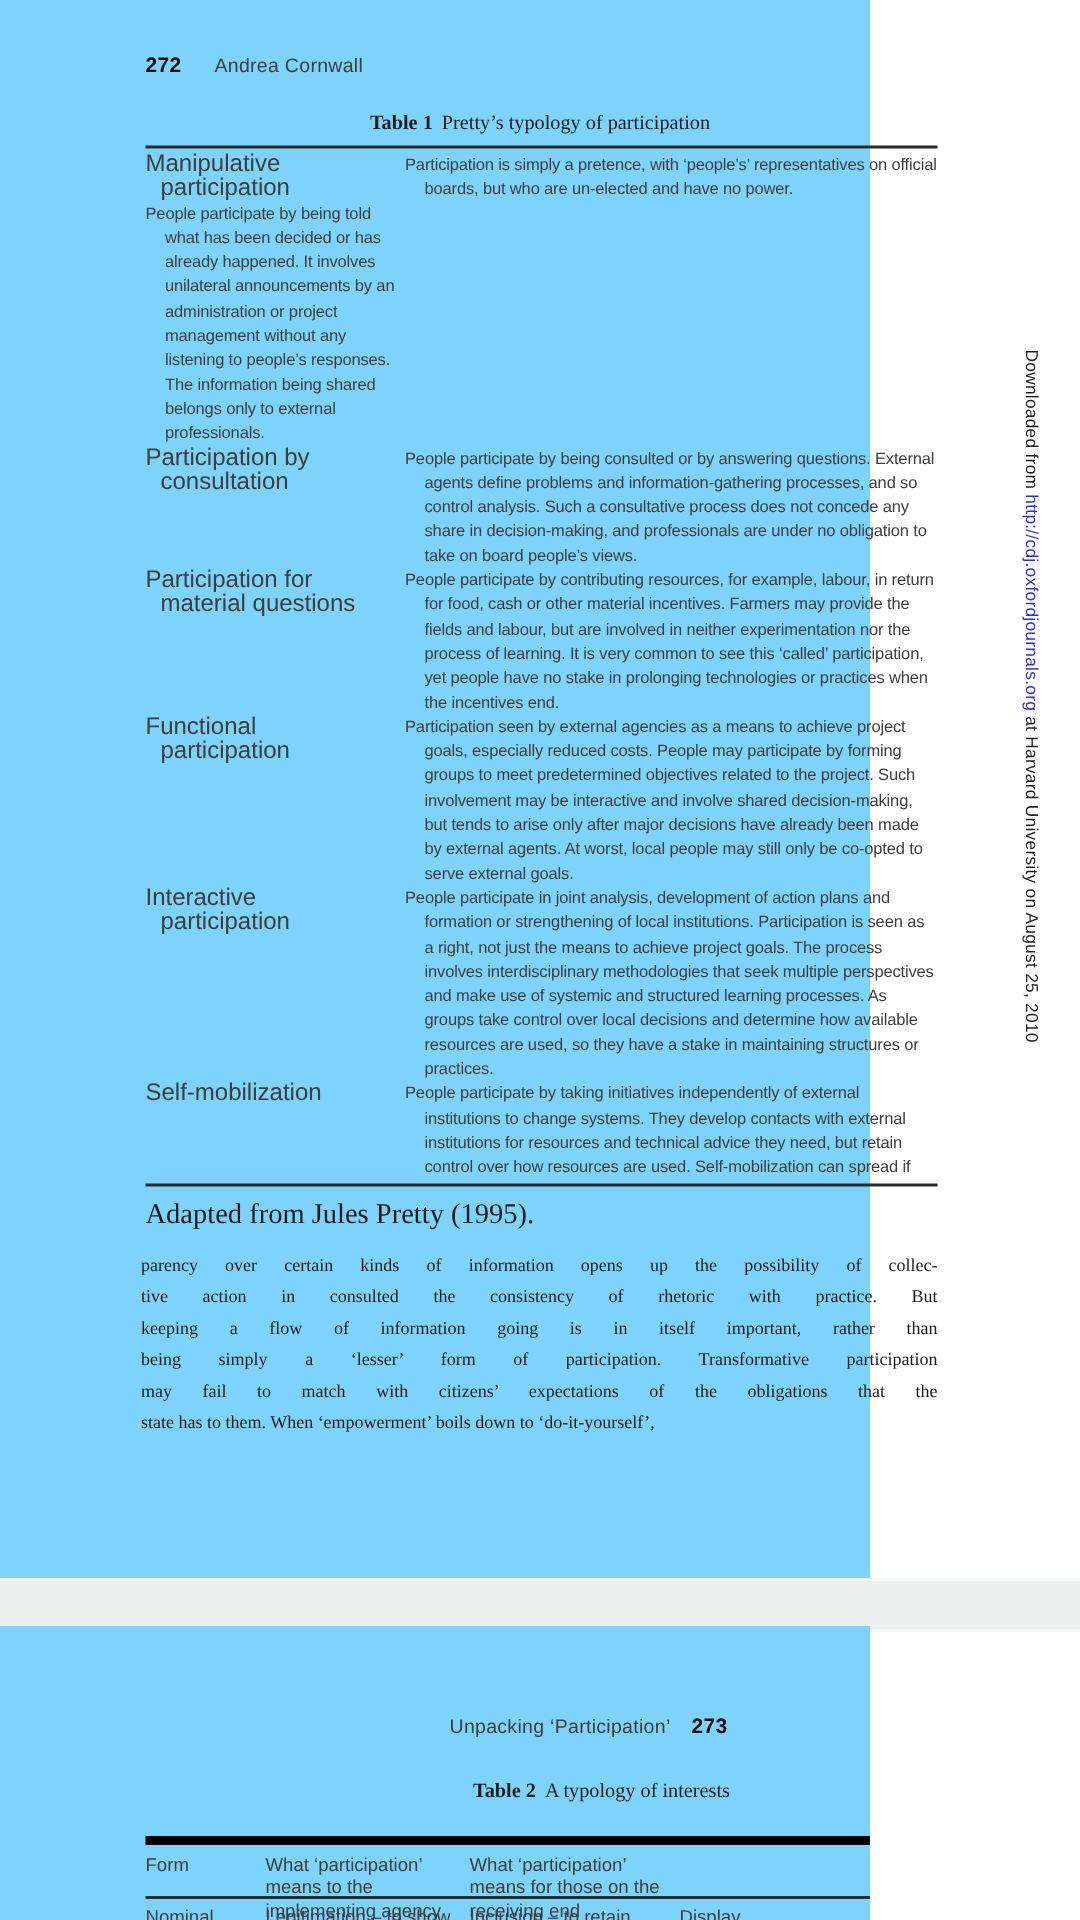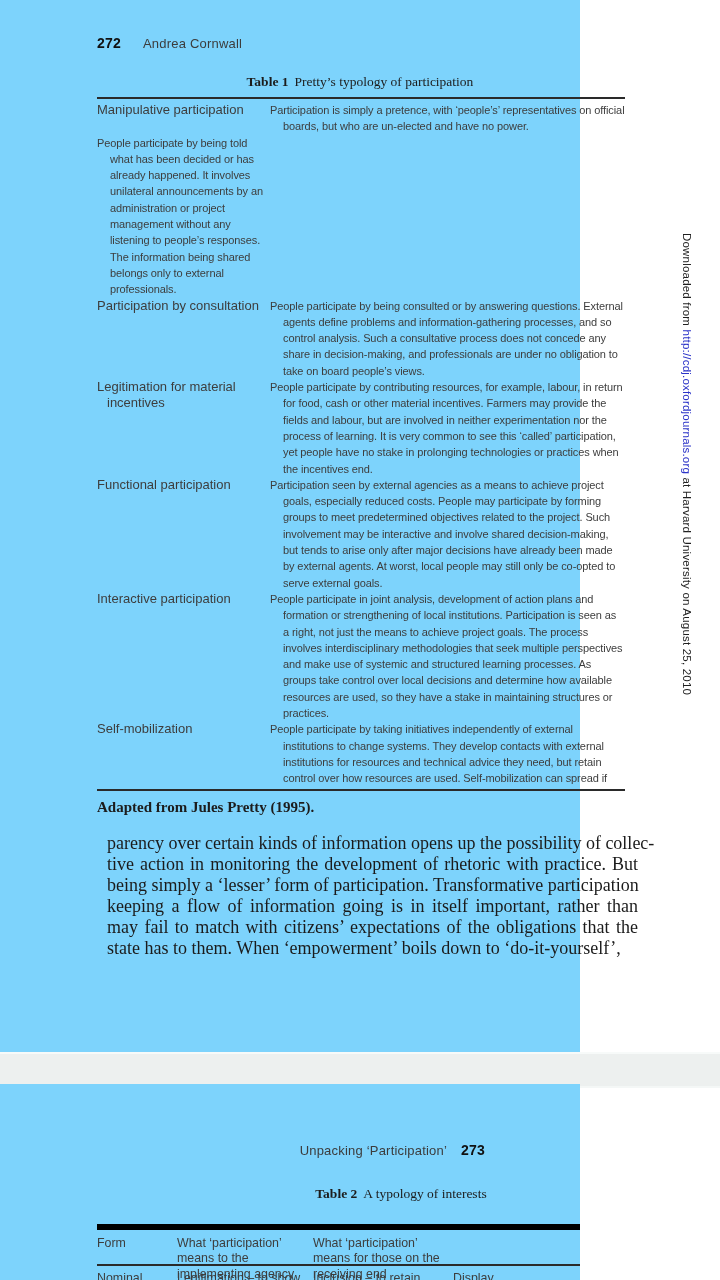--- a/index.html
+++ b/index.html
@@ -30,31 +30,31 @@
   .cap-label{font-weight:bold;margin-right:6px;}
 
   
   #table1{position:absolute;top:97px;left:97px;width:528px;height:691px;overflow:hidden;
     border-top:2px solid #2a2a2a;}
   .t1-headrow{display:grid;grid-template-columns:173px 1fr;
     padding:6px 0 6px 0;border-bottom:1.5px solid #2a2a2a;
     font-size:12.6px;color:#3d3d3d;}
   .t1-body{padding-top:3px;}
   .t1-row{display:grid;grid-template-columns:173px 1fr;}
-  .t1-type{font-size:13px;line-height:16.3px;color:#3d3d3d;
+  .t1-type{font-size:16px;line-height:16.3px;color:#3d3d3d;
     padding-left:10px;text-indent:-10px;padding-right:10px;}
   .t1-chars{font-size:11px;line-height:16.3px;color:#3d3d3d;
     padding-left:13px;text-indent:-13px;letter-spacing:-0.1px;}
   #t1-bottomrule{position:absolute;top:789px;left:97px;width:528px;height:2px;background:#2a2a2a;}
   #t1-note{position:absolute;top:799px;left:97px;
-    font-family:"Liberation Serif",serif;font-size:15px;color:#1c1c1c;font-weight:bold;}
+    font-family:"Liberation Serif",serif;font-size:19px;color:#1c1c1c;}
 
   
-  #body-para{position:absolute;top:833px;left:107px;width:531px;
-    font-family:"Liberation Serif",serif;font-size:18px;color:#1b1b1b;}
+  #body-para{position:absolute;top:833px;left:94px;width:531px;
+    font-family:"Liberation Serif",serif;font-size:12px;color:#1b1b1b;}
   .body-line{line-height:20.9px;text-align:justify;text-align-last:justify;white-space:nowrap;}
   .body-line:last-child{text-align-last:left;}
 
   
   #watermark{position:absolute;top:233px;left:681px;height:600px;
     writing-mode:vertical-rl;font-size:11.5px;color:#1f1f1f;
     letter-spacing:.2px;white-space:nowrap;}
   #watermark a{color:#2b33c8;text-decoration:none;}
 
   
@@ -89,21 +89,21 @@
         <div class="t1-chars">Participation is simply a pretence, with ‘people’s’ representatives on official boards, but who are un-elected and have no power.</div>
       </div>
       <div class="t1-row">
         <div class="t1-chars">People participate by being told what has been decided or has already happened. It involves unilateral announcements by an administration or project management without any listening to people’s responses. The information being shared belongs only to external professionals.</div>
       </div>
       <div class="t1-row">
         <div class="t1-type">Participation by consultation</div>
         <div class="t1-chars">People participate by being consulted or by answering questions. External agents define problems and information-gathering processes, and so control analysis. Such a consultative process does not concede any share in decision-making, and professionals are under no obligation to take on board people’s views.</div>
       </div>
       <div class="t1-row">
-        <div class="t1-type">Legitimation for material incentives</div>
+        <div class="t1-type">Participation for material questions</div>
         <div class="t1-chars">People participate by contributing resources, for example, labour, in return for food, cash or other material incentives. Farmers may provide the fields and labour, but are involved in neither experimentation nor the process of learning. It is very common to see this ‘called’ participation, yet people have no stake in prolonging technologies or practices when the incentives end.</div>
       </div>
       <div class="t1-row">
         <div class="t1-type">Functional participation</div>
         <div class="t1-chars">Participation seen by external agencies as a means to achieve project goals, especially reduced costs. People may participate by forming groups to meet predetermined objectives related to the project. Such involvement may be interactive and involve shared decision-making, but tends to arise only after major decisions have already been made by external agents. At worst, local people may still only be co-opted to serve external goals.</div>
       </div>
       <div class="t1-row">
         <div class="t1-type">Interactive participation</div>
         <div class="t1-chars">People participate in joint analysis, development of action plans and formation or strengthening of local institutions. Participation is seen as a right, not just the means to achieve project goals. The process involves interdisciplinary methodologies that seek multiple perspectives and make use of systemic and structured learning processes. As groups take control over local decisions and determine how available resources are used, so they have a stake in maintaining structures or practices.</div>
       </div>
@@ -112,23 +112,23 @@
         <div class="t1-chars">People participate by taking initiatives independently of external institutions to change systems. They develop contacts with external institutions for resources and technical advice they need, but retain control over how resources are used. Self-mobilization can spread if government and NGOs provide an enabling framework of support. Such self-initiated mobilization may or may not challenge existing distributions of wealth and power.</div>
       </div>
     </div>
   </div>
   <div id="t1-bottomrule"></div>
 
   <div id="t1-note">Adapted from Jules Pretty (1995).</div>
 
   <div id="body-para">
     <div class="body-line">parency over certain kinds of information opens up the possibility of collec-</div>
-    <div class="body-line">tive action in monitoring the development of rhetoric with practice. But</div>
+    <div class="body-line">tive action in consulted the consistency of rhetoric with practice. But</div>
+    <div class="body-line">keeping a flow of information going is in itself important, rather than</div>
     <div class="body-line">being simply a ‘lesser’ form of participation. Transformative participation</div>
-    <div class="body-line">keeping a flow of information going is in itself important, rather than</div>
     <div class="body-line">may fail to match with citizens’ expectations of the obligations that the</div>
     <div class="body-line">state has to them. When ‘empowerment’ boils down to ‘do-it-yourself’,</div>
   </div>
 
   <div id="watermark">
     <span>Downloaded from </span><a href="#">http://cdj.oxfordjournals.org</a><span> at Harvard University on August 25, 2010</span>
   </div>
 
 </div>
 

